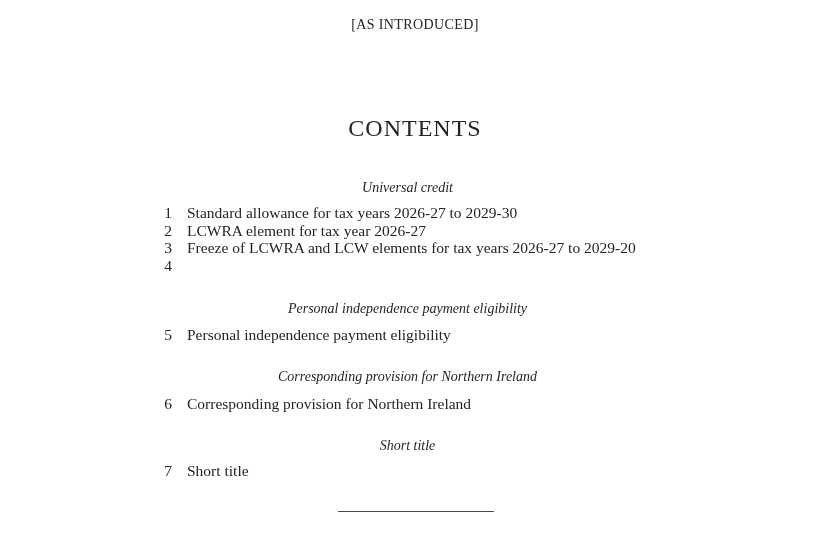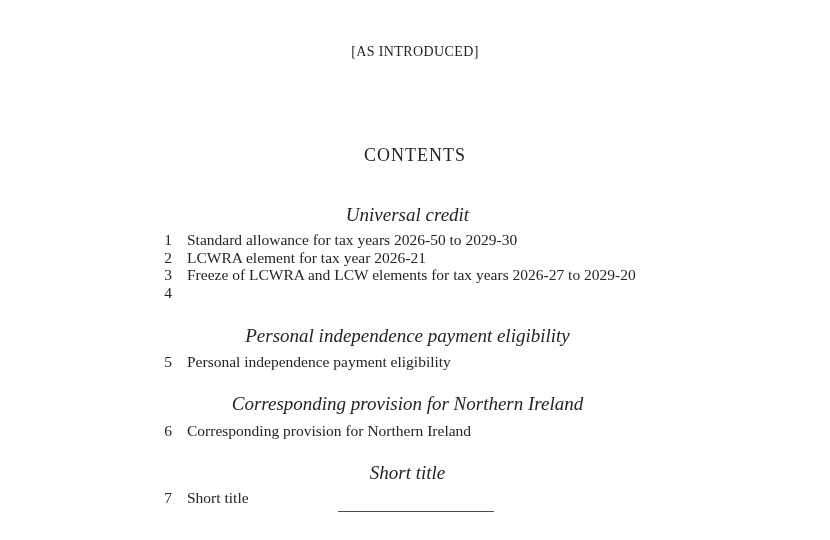--- a/index.html
+++ b/index.html
@@ -9,42 +9,41 @@
   body {
     width: 830px;
     height: 540px;
     background: #ffffff;
     font-family: "Liberation Serif", "DejaVu Serif", serif;
     color: #242424;
     position: relative;
     overflow: hidden;
   }
   .as-introduced {
-    padding-top: 4px;
+    padding-top: 16px;
     text-align: center;
     font-size: 14px;
     letter-spacing: 0.4px;
     line-height: 18px;
-    margin-top: 39px;
   }
   .contents-title {
     margin-top: 84px;
     text-align: center;
-    font-size: 18px;
+    font-size: 24px;
     letter-spacing: 1px;
     line-height: 20px;
   }
   .toc {
     margin-left: 150px;
     width: 515px;
   }
   .section-heading {
     font-style: italic;
     text-align: center;
-    font-size: 19px;
+    font-size: 14px;
     line-height: 18px;
   }
   .sec-1 .section-heading { margin-top: 41px; }
   .sec-1 .items           { margin-top: 7px; }
   .sec-2 .section-heading { margin-top: 26px; }
   .sec-2 .items           { margin-top: 8px; }
   .sec-3 .section-heading { margin-top: 24px; }
   .sec-3 .items           { margin-top: 9px; }
   .sec-4 .section-heading { margin-top: 25px; }
   .sec-4 .items           { margin-top: 7px; }
@@ -82,25 +81,25 @@
 
   <div class="contents-title">CONTENTS</div>
 
   <div class="toc">
 
     <div class="section sec-1">
       <div class="section-heading">Universal credit</div>
       <div class="items">
         <div class="item">
           <span class="item-num">1</span>
-          <span class="item-label">Standard allowance for tax years 2026-50 to 2029-30</span>
+          <span class="item-label">Standard allowance for tax years 2026-27 to 2029-30</span>
         </div>
         <div class="item">
           <span class="item-num">2</span>
-          <span class="item-label">LCWRA element for tax year 2026-21</span>
+          <span class="item-label">LCWRA element for tax year 2026-27</span>
         </div>
         <div class="item">
           <span class="item-num">3</span>
           <span class="item-label">Freeze of LCWRA and LCW elements for tax years 2026-27 to 2029-20</span>
         </div>
         <div class="item">
           <span class="item-num">4</span>
         </div>
       </div>
     </div>

